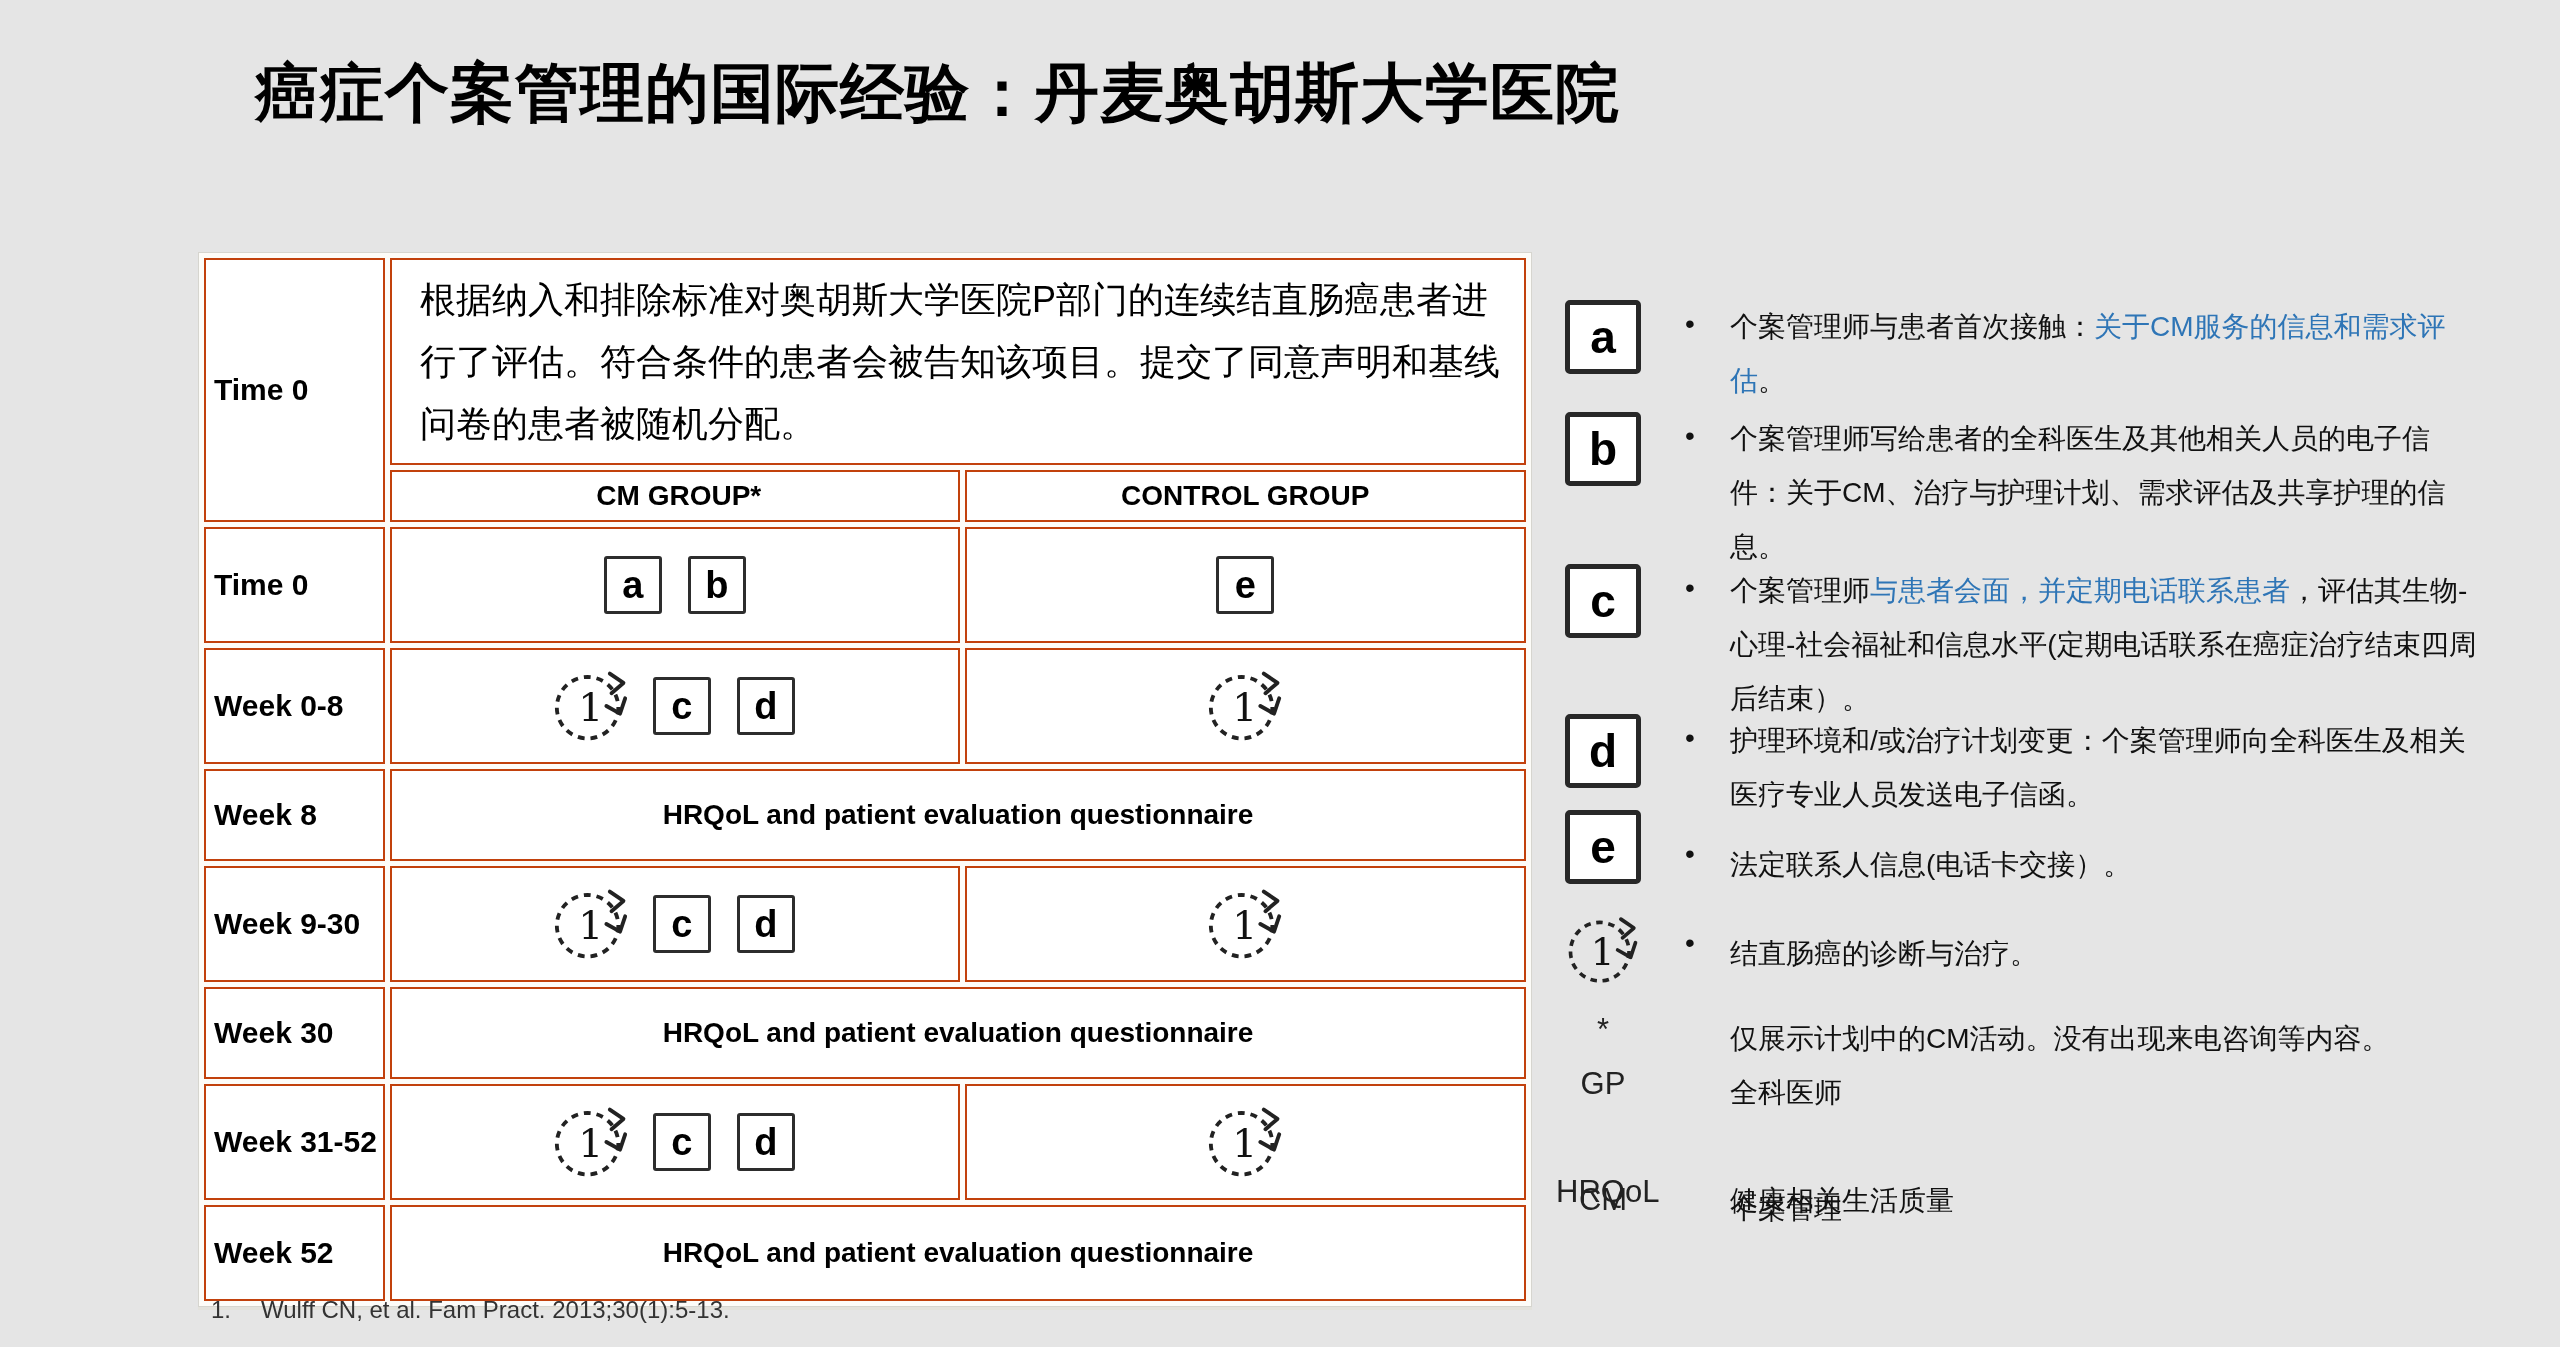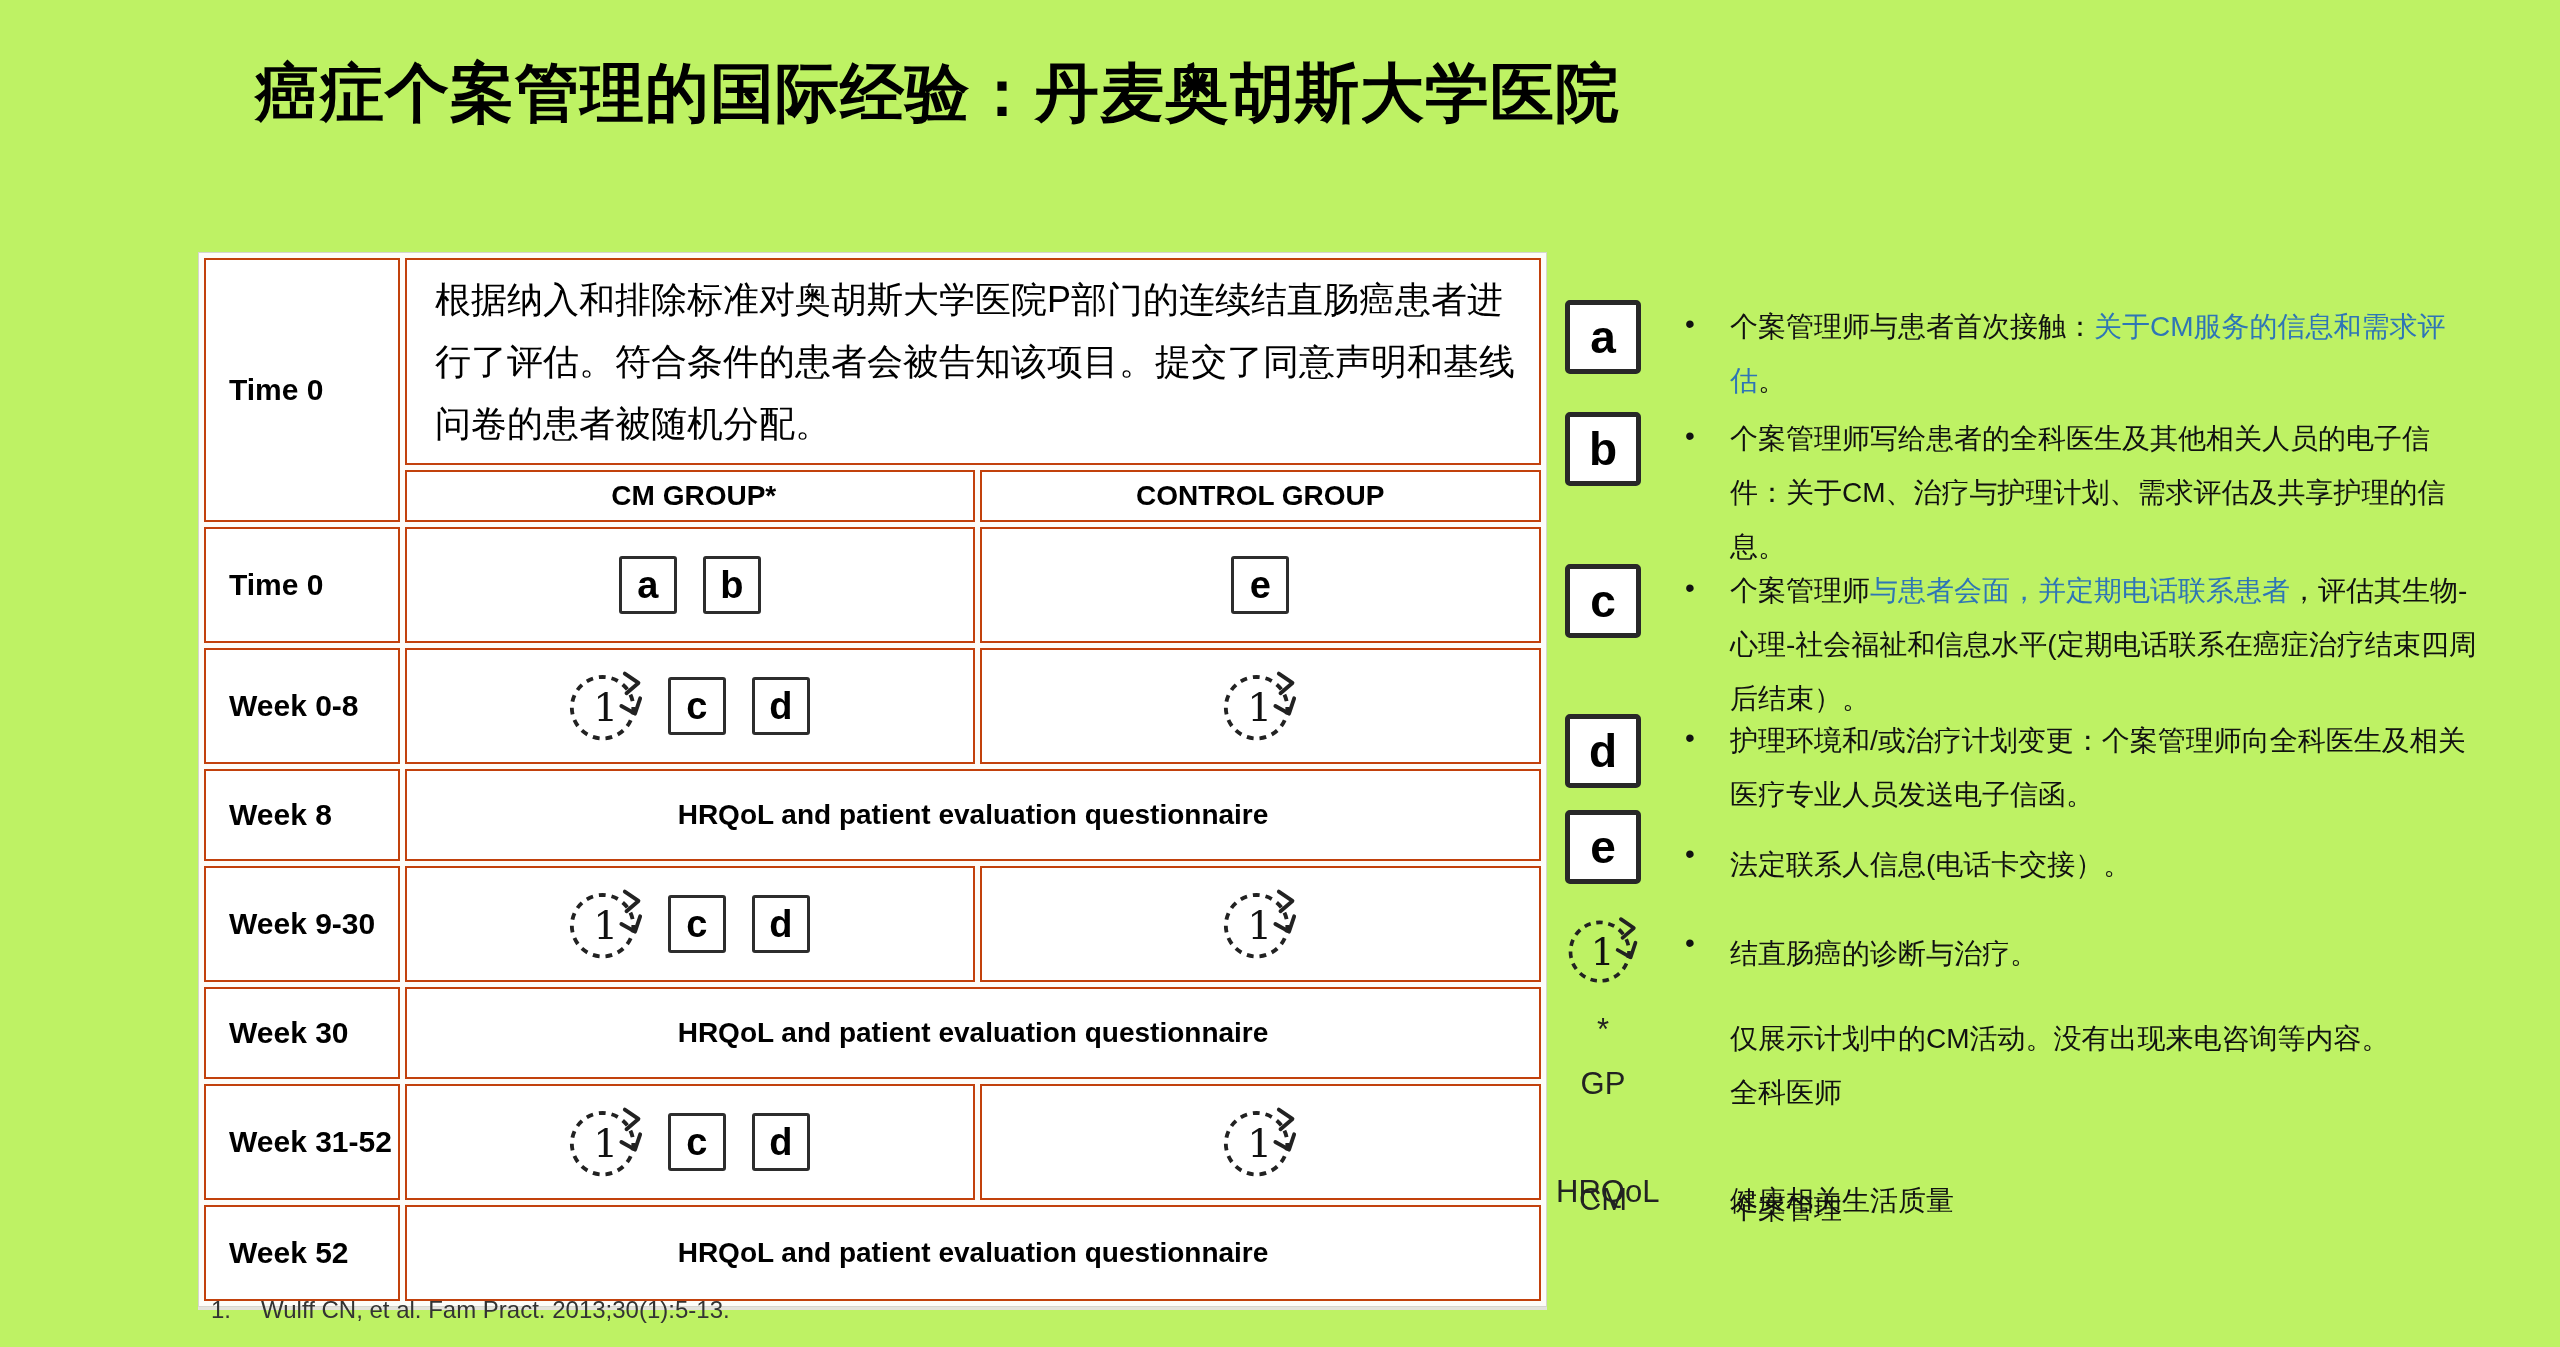--- a/index.html
+++ b/index.html
@@ -1,27 +1,27 @@
 <!DOCTYPE html>
 <html><head>
 <meta charset="utf-8">
 <style>
   html,body{margin:0;padding:0;background:#ffffff;}
-  #slide{position:relative;width:2560px;height:1347px;background:#bef264;overflow:hidden;
+  #slide{position:relative;width:2560px;height:1347px;background:#e5e5e5;overflow:hidden;
          font-family:"Liberation Sans","DejaVu Sans",sans-serif;color:#111;}
 
   
   .title{position:absolute;left:255px;top:50px;font-size:64px;font-weight:bold;color:#000;letter-spacing:1px;}
 
   
   .table-wrap{position:absolute;left:198px;top:252px;border:1px solid #d6d5cf;background:#fdfcf8;
               box-shadow:0 3px 0 #e3e2dc;}
   table.study{border-collapse:separate;border-spacing:5px;}
   table.study td{border:2px solid #c2410c;background:#ffffff;vertical-align:middle;}
-  td.lbl{width:168px;font-weight:bold;font-size:30px;padding-left:23px;background:#fffef8;color:#000;}
+  td.lbl{width:168px;font-weight:bold;font-size:30px;padding-left:8px;background:#fffef8;color:#000;}
   td.desc{width:1086px;font-size:36px;line-height:62px;padding:8px 18px 8px 28px;color:#000;height:187px;}
   td.head{background:#d3d3d3;border-color:#b3b2ab;text-align:center;font-weight:bold;font-size:28px;height:46px;color:#000;}
   td.cm-col{width:543px;padding-left:9px;}
   td.ctl-col{width:543px;}
   tr.r-data td{height:110px;}
   td.cell{text-align:center;}
   tr.r-span td{height:86px;}
   tr.r-span52 td{height:90px;}
   td.beige{background:#d8d3bc;border-color:#b5b2a2;margin-left:28px;}
   td.span-cell{text-align:center;font-weight:bold;font-size:28px;color:#000;}

